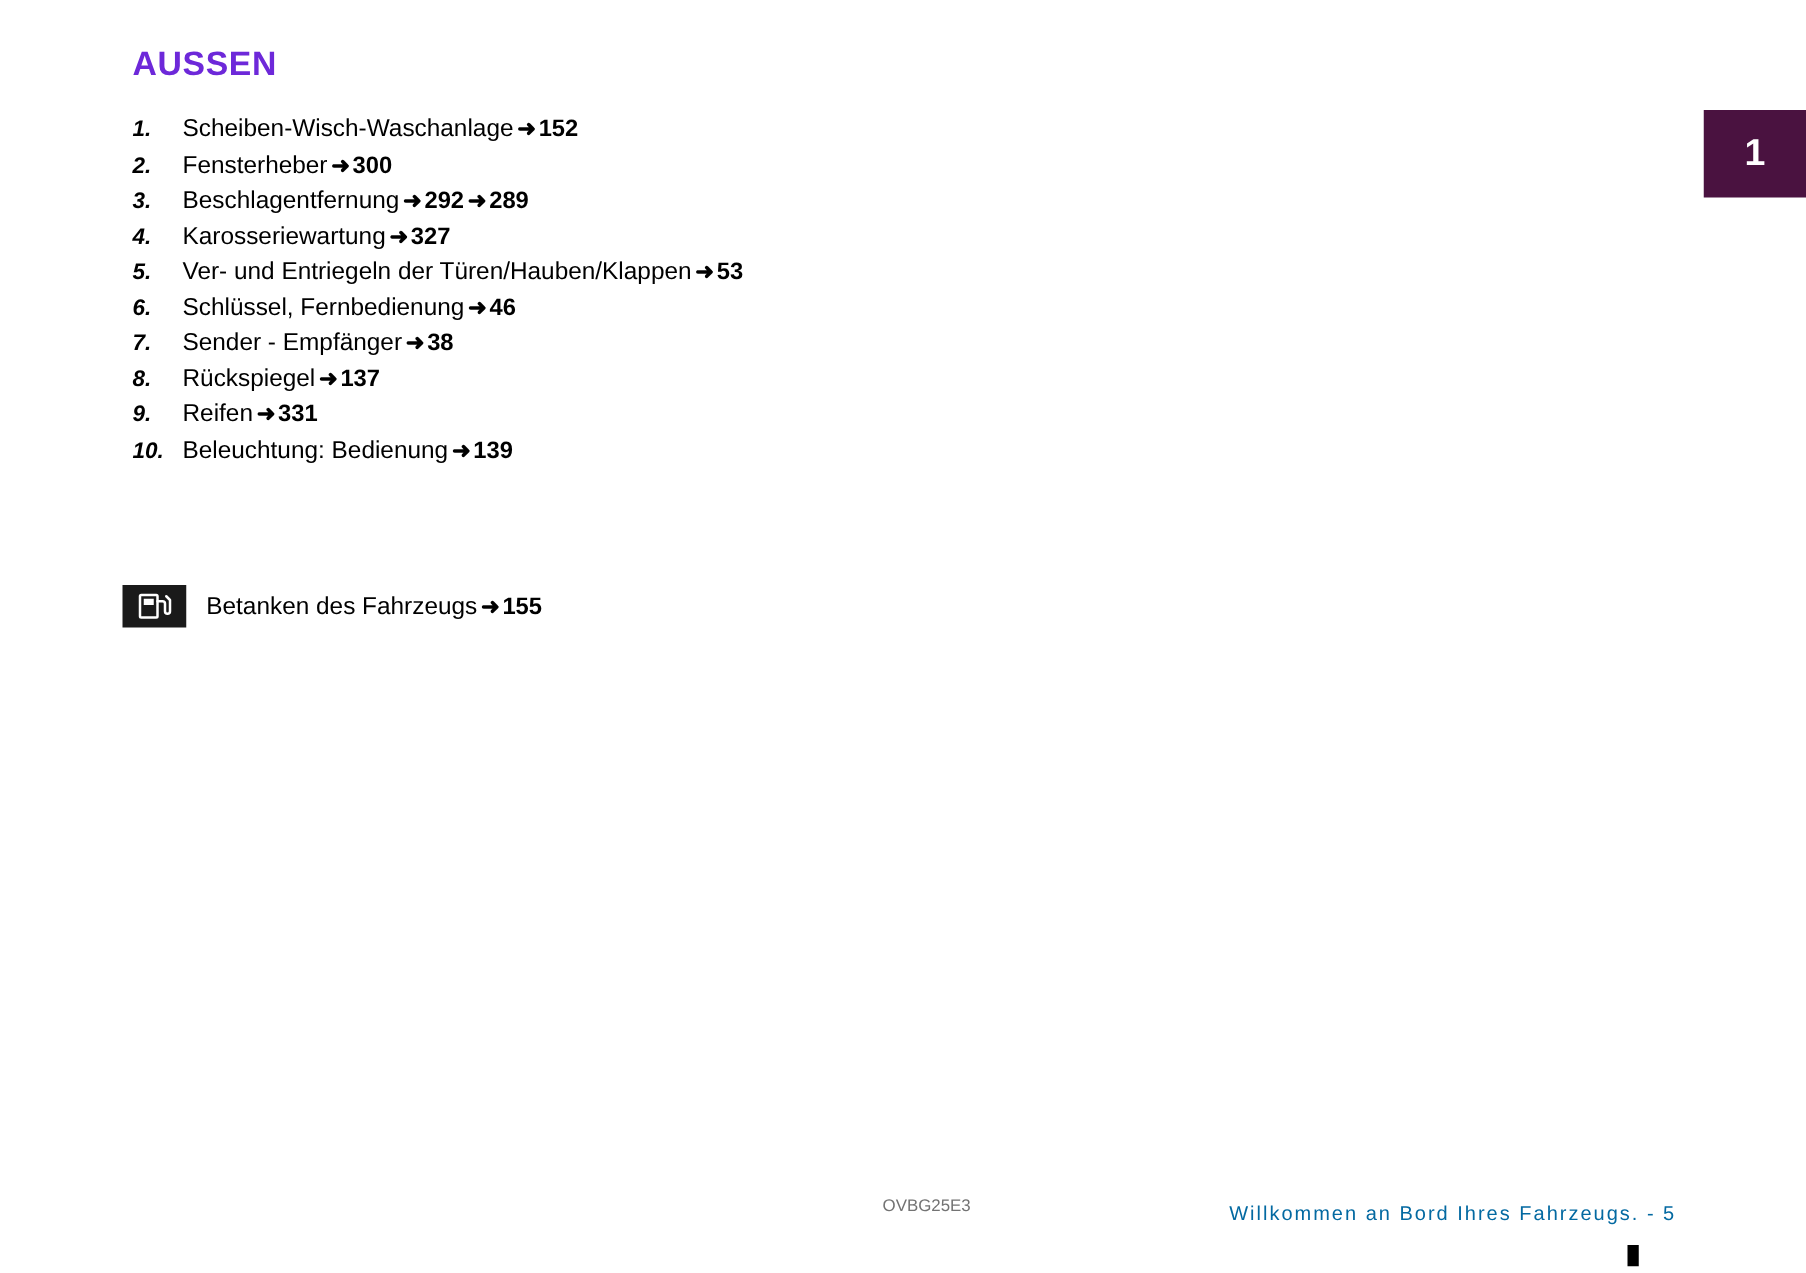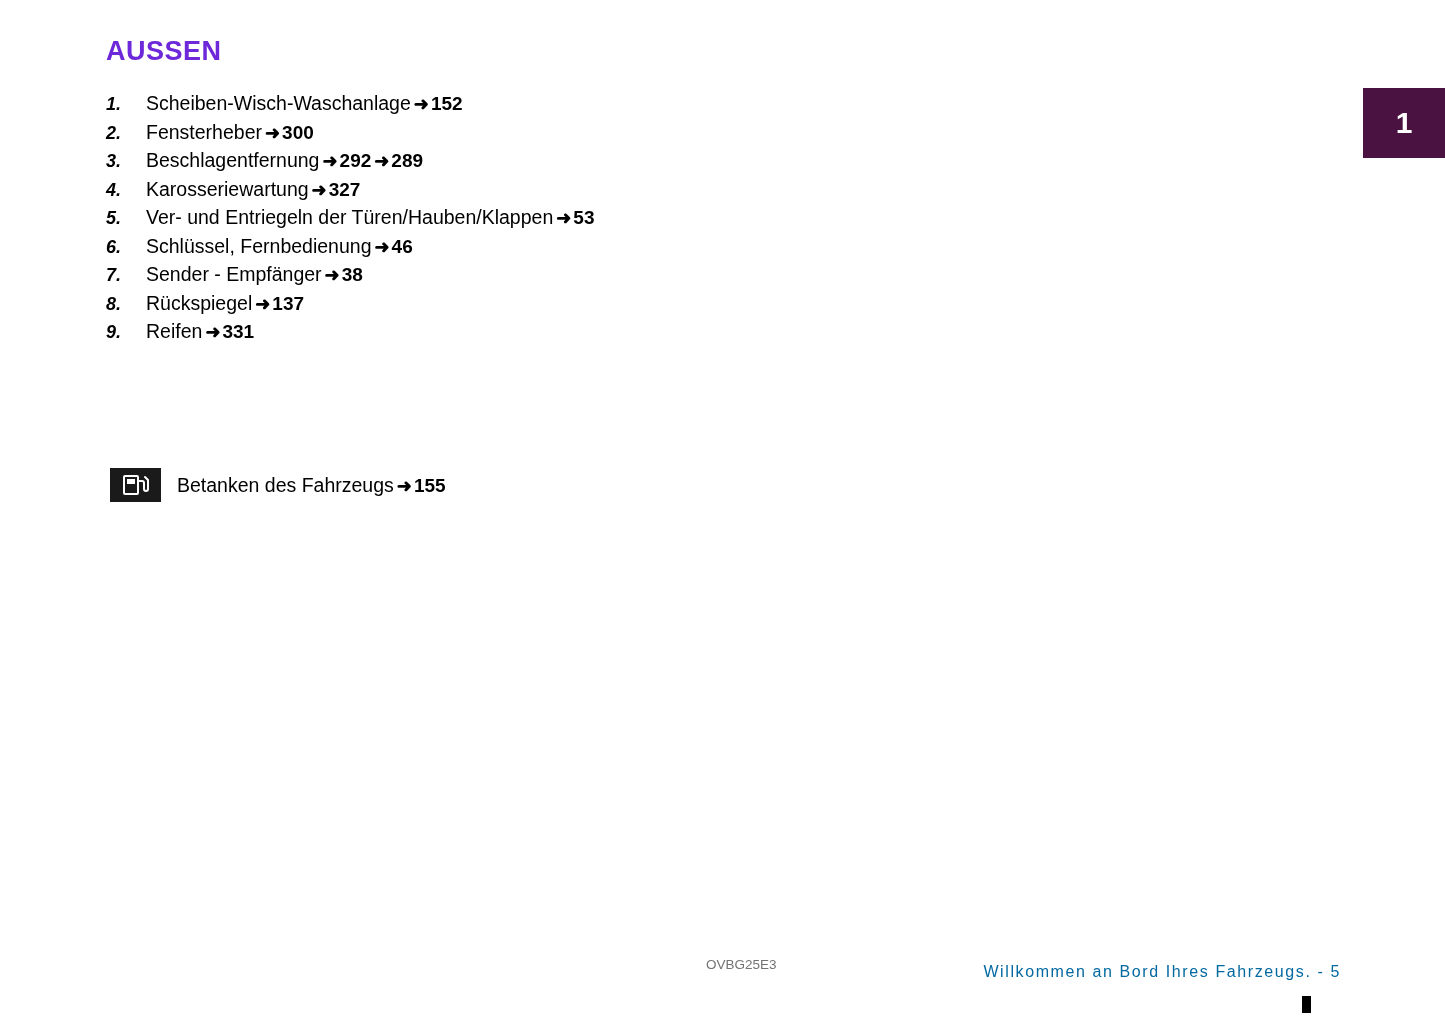--- a/index.html
+++ b/index.html
@@ -90,21 +90,21 @@
   }
 
   .pgnum {
     font-weight: bold;
     font-size: 19px;
   }
 
   
   .fuel-row {
     position: absolute;
-    left: 110px;
+    left: 98px;
     top: 468px;
     display: flex;
     align-items: center;
   }
 
   .fuel-icon {
     width: 51px;
     height: 34px;
     background: #1a1a1a;
     display: flex;
@@ -193,20 +193,24 @@
         <span class="item-num">7.</span>
         <span class="item-text"><span>Sender - Empfänger</span><span class="arrow">➜</span><span class="pgnum">38</span></span>
       </div>
       <div class="list-item">
         <span class="item-num">8.</span>
         <span class="item-text"><span>Rückspiegel</span><span class="arrow">➜</span><span class="pgnum">137</span></span>
       </div>
       <div class="list-item">
         <span class="item-num">9.</span>
         <span class="item-text"><span>Reifen</span><span class="arrow">➜</span><span class="pgnum">331</span></span>
+      </div>
+      <div class="list-item">
+        <span class="item-num">10.</span>
+        <span class="item-text"><span>Beleuchtung: Bedienung</span><span class="arrow">➜</span><span class="pgnum">139</span></span>
       </div>
     </div>
 
   <div class="fuel-row">
     <span class="fuel-icon">
       <svg width="30" height="24" viewBox="0 0 30 24" aria-hidden="true">
         <rect x="3" y="3" width="14" height="18" rx="1" fill="none" stroke="#ffffff" stroke-width="2"></rect>
         <rect x="6" y="6" width="8" height="5" fill="#ffffff"></rect>
         <path d="M17 8 h4 a2 2 0 0 1 2 2 v6 a2 2 0 0 0 2 2 a2 2 0 0 0 2 -2 v-9 l-3 -3" fill="none" stroke="#ffffff" stroke-width="2" stroke-linejoin="round" stroke-linecap="round"></path>
       </svg>

